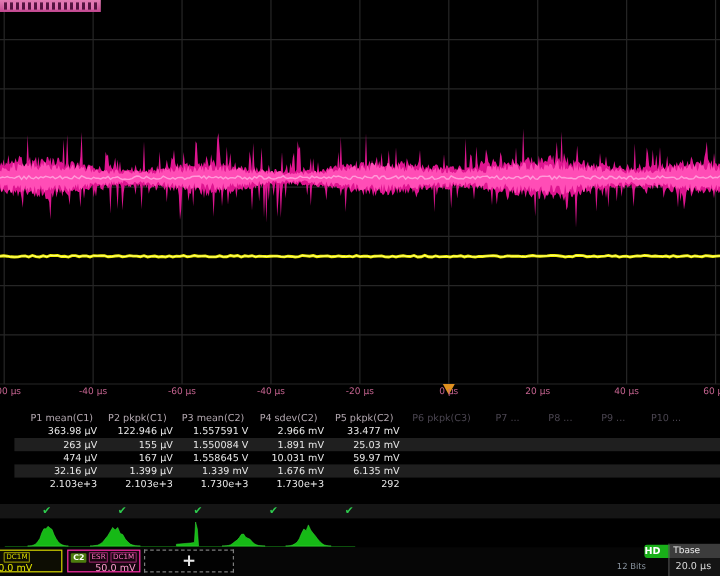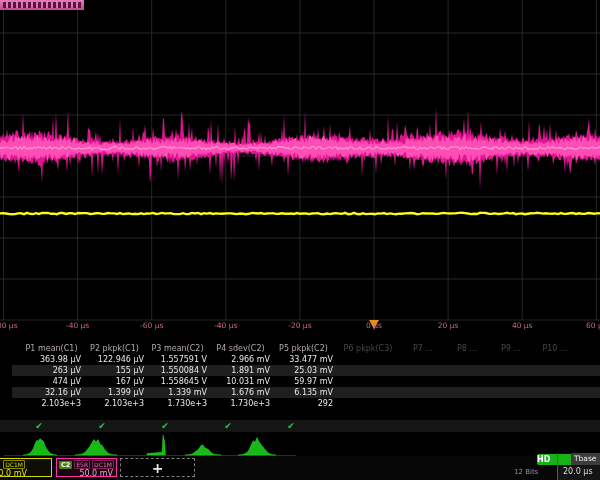--- a/index.html
+++ b/index.html
@@ -48,21 +48,21 @@
   .chip{font-size:6.5px;font-weight:bold;color:#fff;background:#4d7c0f;padding:0 2px;border-radius:1px;line-height:8px;}
   #c2-box .tag{color:#ff6fc0;border-color:#8a2060;}
   #c2-box .desc-val{color:#ff9fd0;padding-right:3px;}
   #add-box{left:120px;width:75px;border:1px dashed #7d7d7d;background:#020202;
     display:flex;align-items:center;justify-content:center;}
   #add-box span{color:#e8e8e8;font-size:14px;font-weight:bold;line-height:14px;}
   #hd-badge{position:absolute;left:517px;top:-2px;width:37px;height:11px;background:#19b019;border-radius:2px;
     color:#fff;font-size:8px;font-weight:bold;line-height:11px;margin-left:20px;}
   #hd-bits{position:absolute;left:514px;top:12px;width:42px;text-align:left;color:#8b95a0;font-size:7px;}
   #tbase-box{position:absolute;left:557px;top:-3px;width:43px;height:27px;overflow:hidden;border-left:1px solid #555;}
-  #tbase-hd{height:12px;background:#3c3c3c;color:#ececec;font-size:7.5px;line-height:12px;padding-left:3px;margin-left:13px;}
+  #tbase-hd{height:12px;background:#3c3c3c;color:#ececec;font-size:7.5px;line-height:12px;padding-left:3px;}
   #tbase-val{height:15px;background:#141414;color:#dcdcdc;font-size:8px;line-height:14px;padding-left:5px;white-space:nowrap;}
 </style>
 </head>
 <body>
 
 <div id="screen">
 
   <svg id="grid-svg" width="600" height="338" viewBox="0 0 600 338">
       <line x1="3.5" y1="0" x2="3.5" y2="320" stroke="#262626" stroke-width="1"></line>
       <line x1="77.6" y1="0" x2="77.6" y2="320" stroke="#262626" stroke-width="1"></line>

